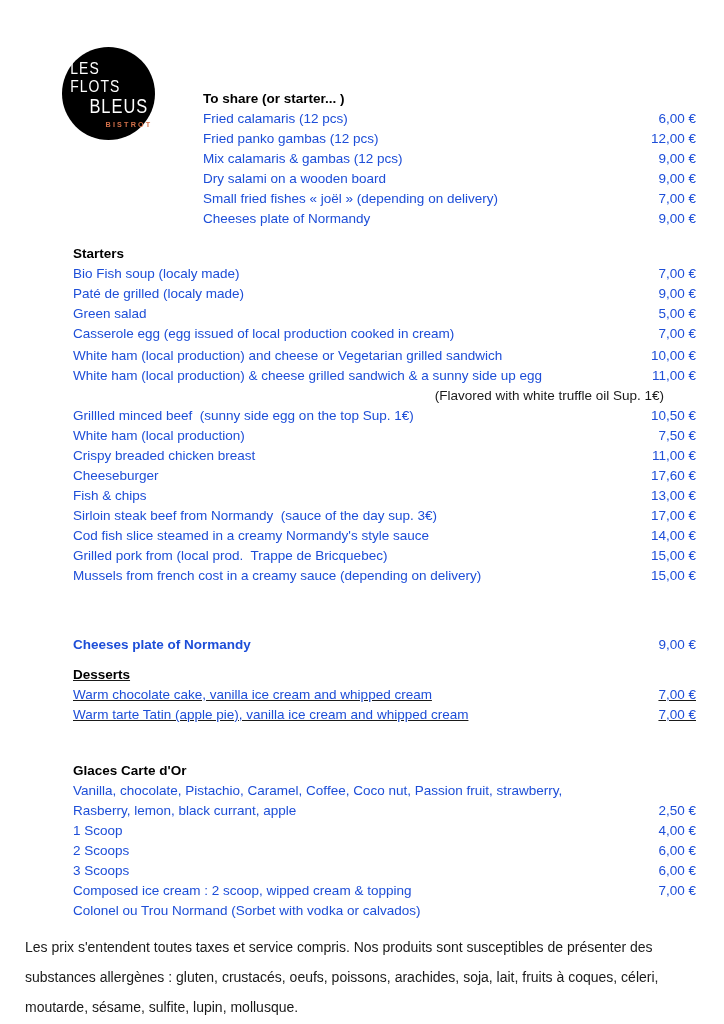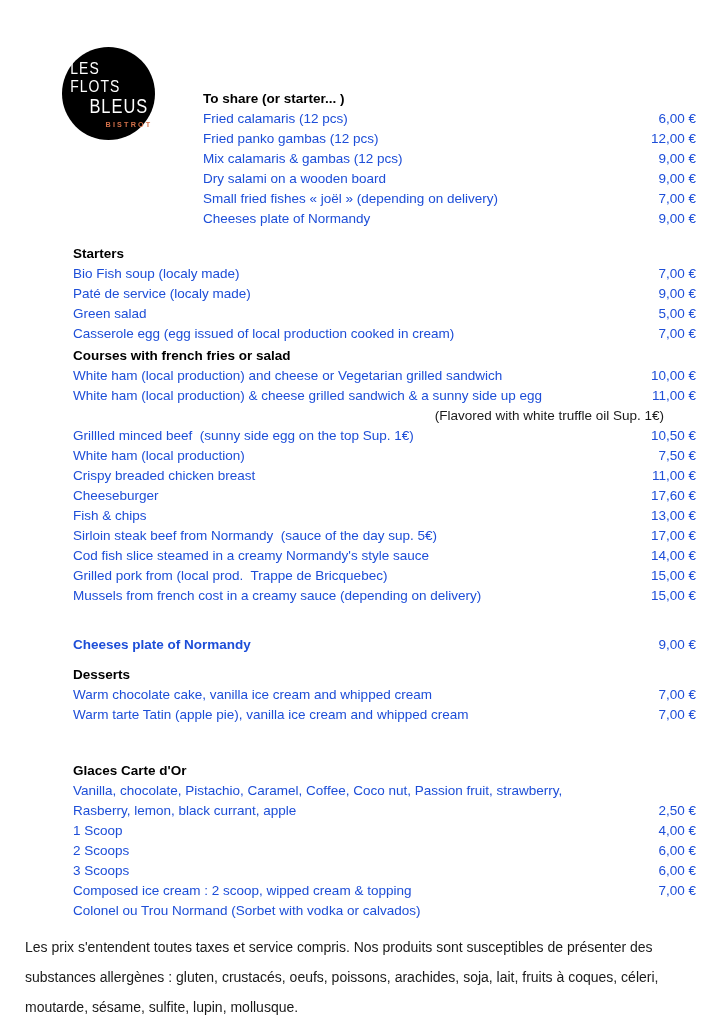--- a/index.html
+++ b/index.html
@@ -134,20 +134,21 @@
     width: 623px;
   }
   .grp-cheese .row .label { font-weight: bold; }
 
   
   .grp-desserts {
     position: absolute;
     left: 73px;
     top: 665px;
     width: 623px;
+    text-decoration: underline;
   }
 
   
   .grp-glaces {
     position: absolute;
     left: 73px;
     top: 761px;
     width: 623px;
   }
 
@@ -206,36 +207,35 @@
   </div>
 
   <div class="section grp-starters">
     <div class="sec-title">Starters</div>
     <div>
         <div class="row">
           <span class="label">Bio Fish soup (localy made)</span>
           <span class="price">7,00 €</span>
         </div>
         <div class="row">
-          <span class="label">Paté de service (localy made)</span>
+          <span class="label">Paté de grilled (localy made)</span>
           <span class="price">9,00 €</span>
         </div>
         <div class="row">
           <span class="label">Green salad</span>
           <span class="price">5,00 €</span>
         </div>
         <div class="row">
           <span class="label">Casserole egg (egg issued of local production cooked in cream)</span>
           <span class="price">7,00 €</span>
         </div>
       </div>
   </div>
 
   <div class="section grp-courses">
-    <div class="sec-title">Courses with french fries or salad</div>
     <div>
         <div class="row">
           <span class="label">White ham (local production) and cheese or Vegetarian grilled sandwich</span>
           <span class="price">10,00 €</span>
         </div>
         <div class="row">
           <span class="label">White ham (local production) &amp; cheese grilled sandwich &amp; a sunny side up egg</span>
           <span class="price">11,00 €</span>
         </div>
       </div>
@@ -257,21 +257,21 @@
         </div>
         <div class="row">
           <span class="label">Cheeseburger</span>
           <span class="price">17,60 €</span>
         </div>
         <div class="row">
           <span class="label">Fish &amp; chips</span>
           <span class="price">13,00 €</span>
         </div>
         <div class="row">
-          <span class="label">Sirloin steak beef from Normandy  (sauce of the day sup. 5€)</span>
+          <span class="label">Sirloin steak beef from Normandy  (sauce of the day sup. 3€)</span>
           <span class="price">17,00 €</span>
         </div>
         <div class="row">
           <span class="label">Cod fish slice steamed in a creamy Normandy's style sauce</span>
           <span class="price">14,00 €</span>
         </div>
         <div class="row">
           <span class="label">Grilled pork from (local prod.  Trappe de Bricquebec)</span>
           <span class="price">15,00 €</span>
         </div>

